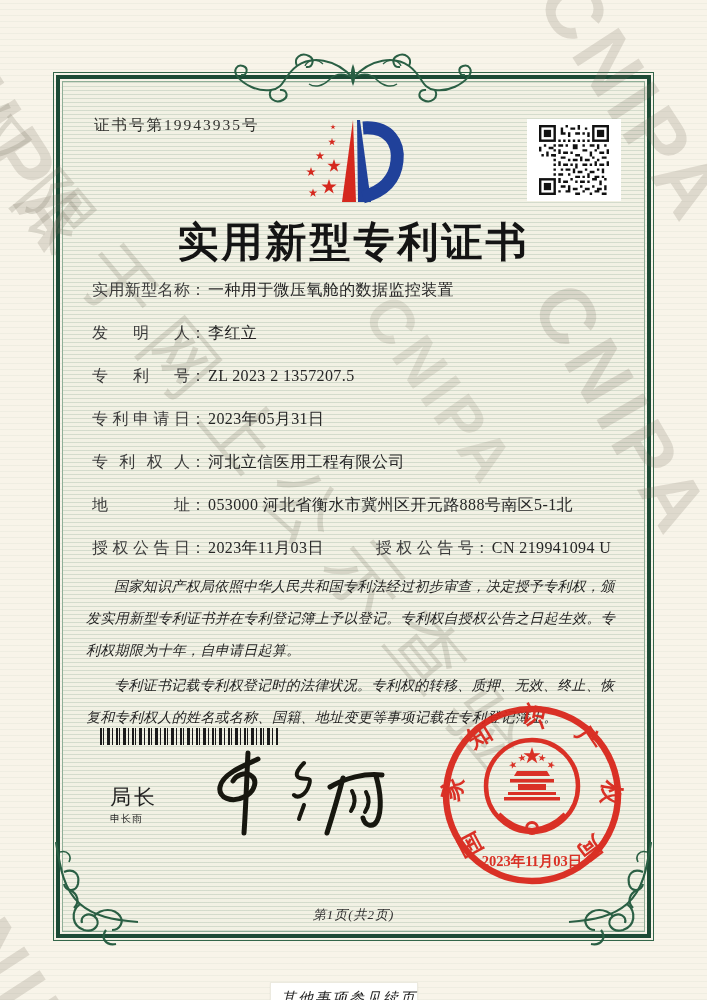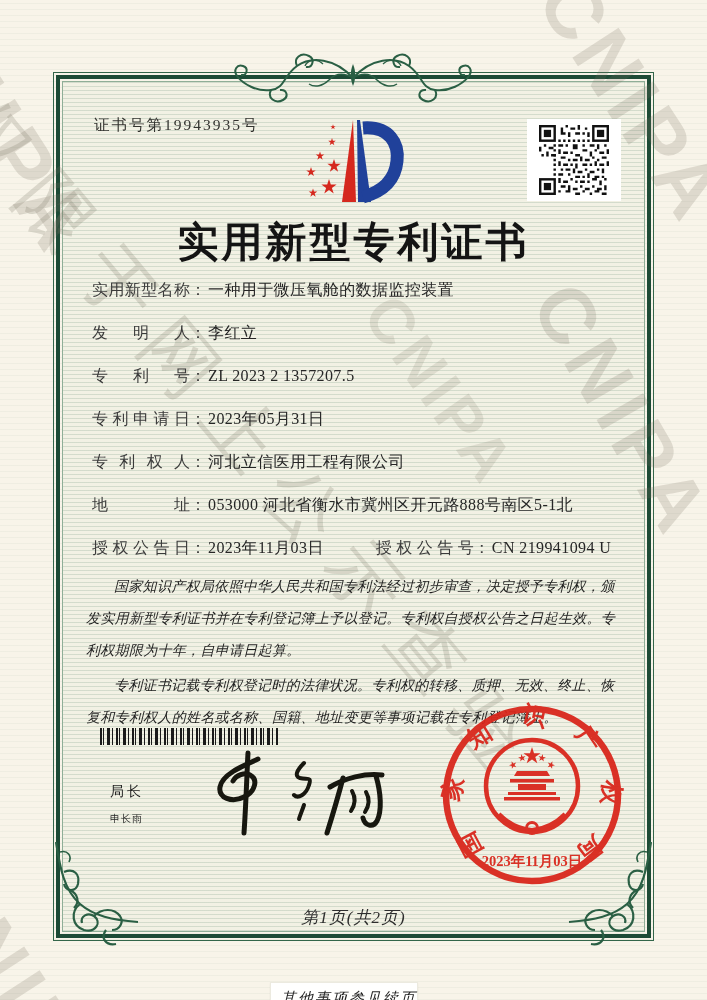--- a/index.html
+++ b/index.html
@@ -54,25 +54,25 @@
   .flabel { display:inline-block; width:98px; text-align:justify; text-align-last:justify; color:#3b3b3b; }
   .fcolon { color:#3b3b3b; margin-right:2px; }
   .fvalue { color:#262626; letter-spacing:0.4px; }
   .group2 { margin-left:52px; display:flex; align-items:baseline; }
   .paras { position:absolute; left:86px; top:571px; width:540px; font-size:14px; line-height:32px; font-style:italic; color:#1f1f1f; letter-spacing:0.3px; }
   .paras p { text-indent:2em; margin-bottom:3px; }
   .barcode {
     position:absolute; left:100px; top:728px; width:178px; height:17px;
     background:repeating-linear-gradient(90deg,#1b1b1b 0 2px,transparent 2px 3px,#1b1b1b 3px 4px,transparent 4px 7px,#1b1b1b 7px 10px,transparent 10px 12px,#1b1b1b 12px 13px,transparent 13px 16px);
   }
-  .sig-title { position:absolute; left:110px; top:783px; font-size:14px; font-family:"Liberation Sans","DejaVu Sans",sans-serif; color:#1f1f1f; letter-spacing:3px; }
+  .sig-title { position:absolute; left:110px; top:783px; font-size:21px; font-family:"Liberation Sans","DejaVu Sans",sans-serif; color:#1f1f1f; letter-spacing:3px; }
   .sig-name  { position:absolute; left:110px; top:812px; font-size:10px; font-family:"Liberation Sans","DejaVu Sans",sans-serif; color:#1f1f1f; letter-spacing:1px; }
   .autograph { position:absolute; left:200px; top:745px; }
   .seal { position:absolute; left:439px; top:702px; width:186px; height:186px; z-index:5; opacity:0.94; }
-  .footer-page { position:absolute; left:53px; top:906px; width:601px; text-align:center; font-size:17px; font-style:italic; color:#2e2e2e; letter-spacing:1px; }
+  .footer-page { position:absolute; left:53px; top:906px; width:601px; text-align:center; font-size:13px; font-style:italic; color:#2e2e2e; letter-spacing:1px; }
   .cont-box {
     position:absolute; left:270px; top:982px; width:148px; height:32px; z-index:4;
     background:#fffffe; border:1px solid #eceadf; box-shadow:0 1px 2px rgba(0,0,0,0.05);
     display:flex; align-items:center; justify-content:flex-end;
   }
   .cont-note { font-size:15px; font-style:italic; color:#1f1f1f; letter-spacing:2px; }
 </style>
 </head>
 <body>
 

